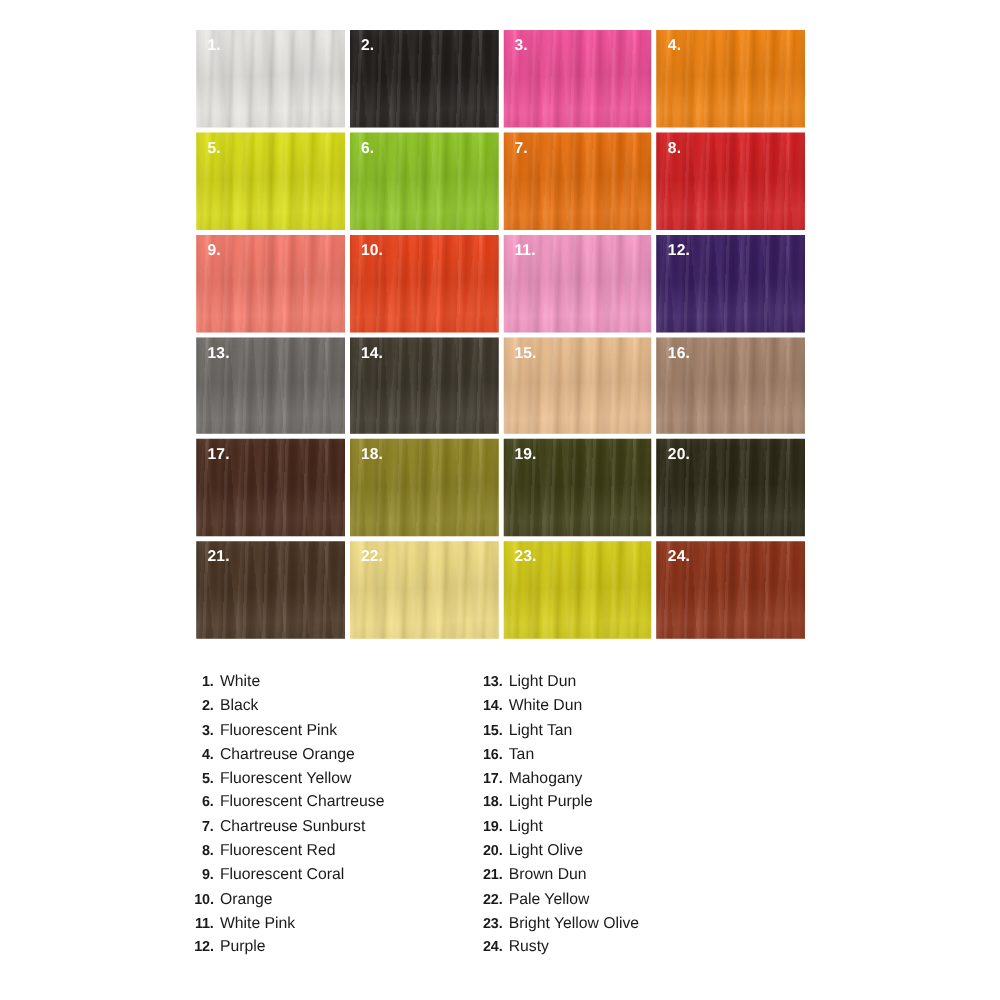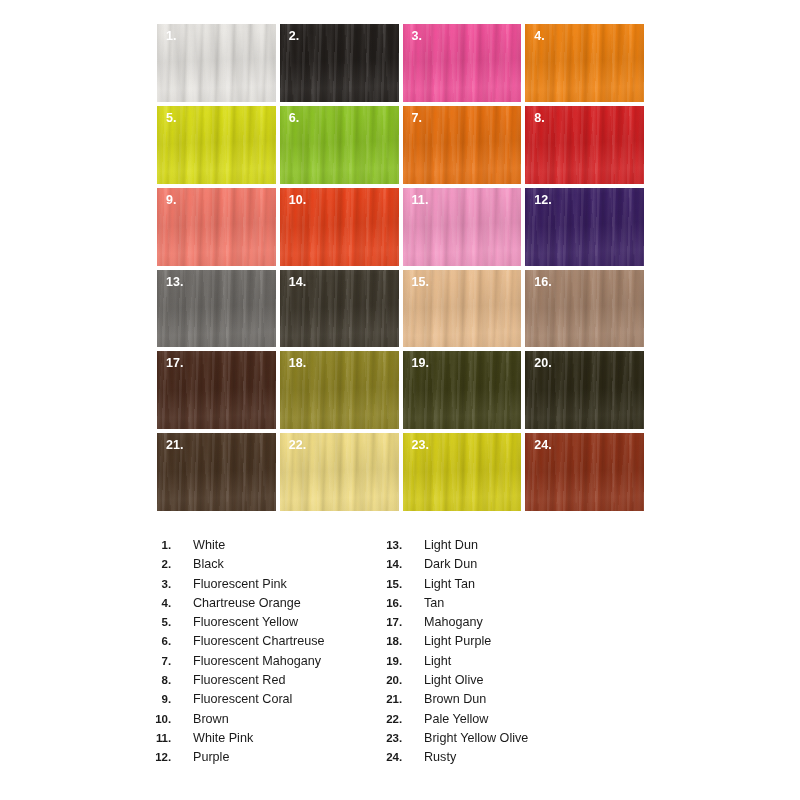--- a/index.html
+++ b/index.html
@@ -123,21 +123,20 @@
     font-size: 11.5px;
     color: #1a1a1a;
     padding-right: 5px;
     box-sizing: border-box;
     letter-spacing: -0.1px;
   }
   .legend-label {
     font-size: 12.6px;
     color: #1a1a1a;
     white-space: nowrap;
-    margin-left: 17px;
   }
 </style>
 </head>
 <body>
 
 <div id="swatch-grid">
     <div class="swatch" style="background-color: rgb(232, 230, 226);">
       <div class="tex-a"></div>
       <div class="tex-b" style="transform: rotate(-1.4deg);"></div>
       <div class="tex-c"></div>
@@ -304,51 +303,51 @@
       <div class="legend-row">
         <span class="legend-num">5.</span>
         <span class="legend-label">Fluorescent Yellow</span>
       </div>
       <div class="legend-row">
         <span class="legend-num">6.</span>
         <span class="legend-label">Fluorescent Chartreuse</span>
       </div>
       <div class="legend-row">
         <span class="legend-num">7.</span>
-        <span class="legend-label">Fluorescent Mahogany</span>
+        <span class="legend-label">Chartreuse Sunburst</span>
       </div>
       <div class="legend-row">
         <span class="legend-num">8.</span>
         <span class="legend-label">Fluorescent Red</span>
       </div>
       <div class="legend-row">
         <span class="legend-num">9.</span>
         <span class="legend-label">Fluorescent Coral</span>
       </div>
       <div class="legend-row">
         <span class="legend-num">10.</span>
-        <span class="legend-label">Brown</span>
+        <span class="legend-label">Orange</span>
       </div>
       <div class="legend-row">
         <span class="legend-num">11.</span>
         <span class="legend-label">White Pink</span>
       </div>
       <div class="legend-row">
         <span class="legend-num">12.</span>
         <span class="legend-label">Purple</span>
       </div>
     </div>
     <div class="legend-column">
       <div class="legend-row">
         <span class="legend-num">13.</span>
         <span class="legend-label">Light Dun</span>
       </div>
       <div class="legend-row">
         <span class="legend-num">14.</span>
-        <span class="legend-label">Dark Dun</span>
+        <span class="legend-label">White Dun</span>
       </div>
       <div class="legend-row">
         <span class="legend-num">15.</span>
         <span class="legend-label">Light Tan</span>
       </div>
       <div class="legend-row">
         <span class="legend-num">16.</span>
         <span class="legend-label">Tan</span>
       </div>
       <div class="legend-row">

